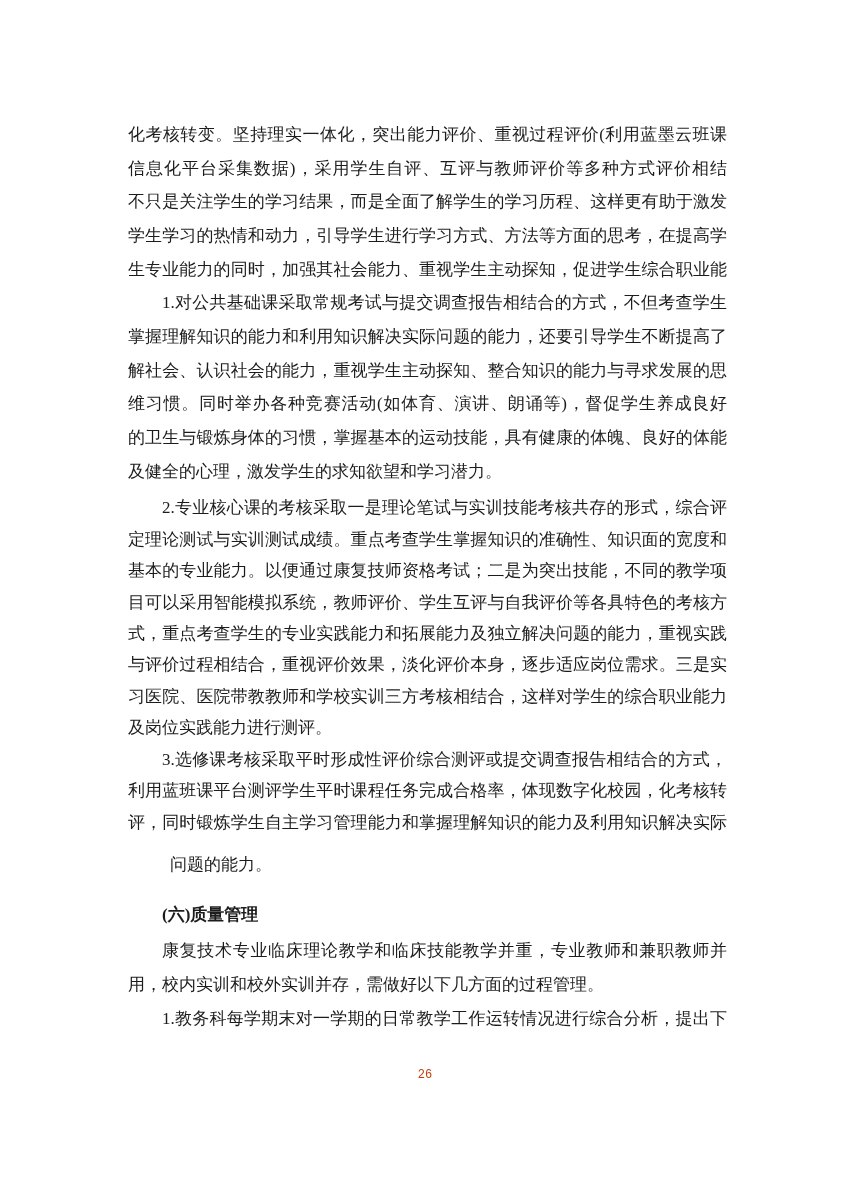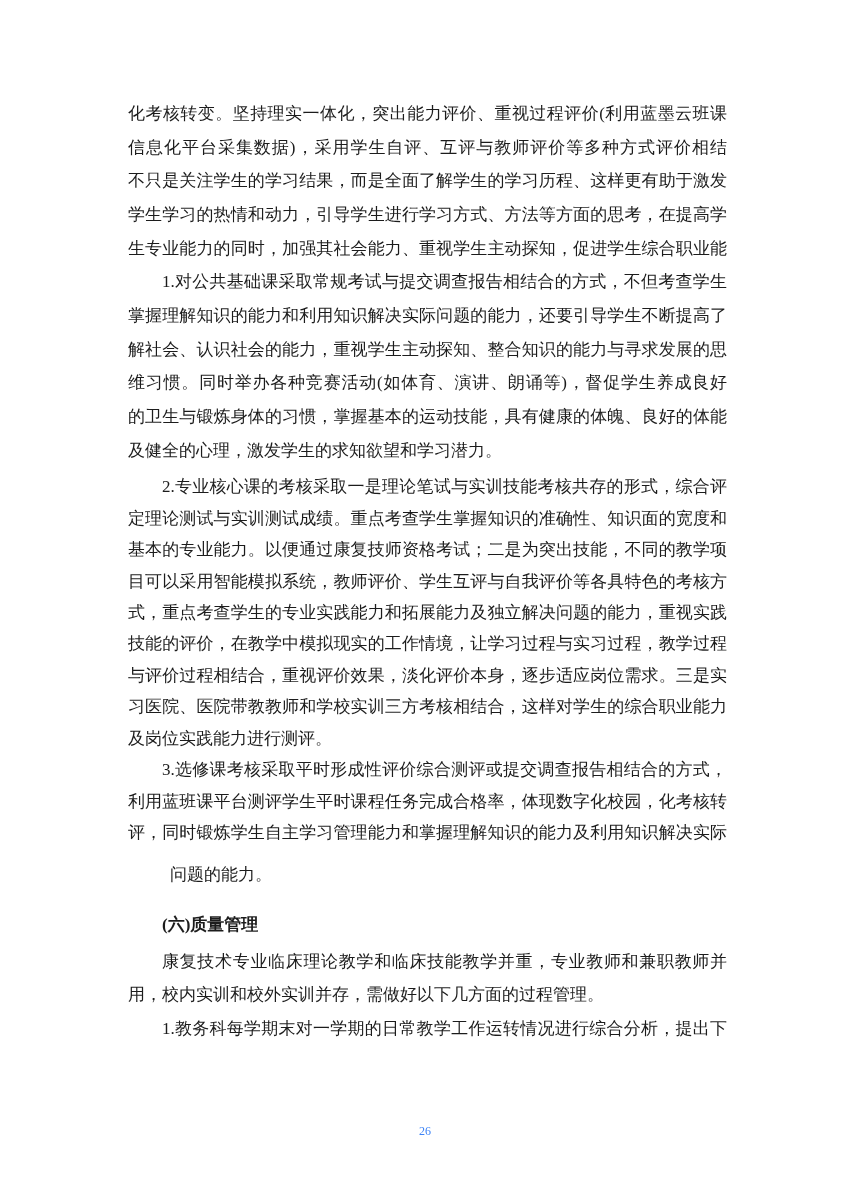--- a/index.html
+++ b/index.html
@@ -11,44 +11,44 @@
     position: relative;
     width: 850px;
     height: 1201px;
     background: #ffffff;
     overflow: hidden;
     font-family: "Liberation Serif", "DejaVu Serif", serif;
   }
   .text-block {
     position: absolute;
     left: 128px;
-    top: 97px;
+    top: 118px;
     width: 599px;
     color: #1c1c1c;
     font-size: 17px;
   }
   .line {
     overflow: hidden;
     white-space: normal;
   }
   .lz-a { height: 33.67px; line-height: 33.67px; }
   .lz-b { height: 31.45px; line-height: 31.45px; }
   .just { text-align: justify; text-align-last: justify; text-justify: inter-character; }
   .ind  { text-indent: 2em; }
   .bold { font-weight: bold; margin-top: 16px; }
   .page-number {
     position: absolute;
-    top: 1124px;
+    top: 1068px;
     left: 0;
     width: 850px;
     text-align: center;
     font-size: 12px;
     line-height: 14px;
-    color: #3b82f6;
-    font-family: Liberation Serif, serif;
+    color: #c2410c;
+    font-family: Liberation Mono, monospace;
   }
 </style>
 </head>
 <body>
 
 <div class="doc-page">
   <div class="text-block">
       <div class="line lz-a just">化考核转变。坚持理实一体化，突出能力评价、重视过程评价(利用蓝墨云班课</div>
       <div class="line lz-a just">信息化平台采集数据)，采用学生自评、互评与教师评价等多种方式评价相结合，</div>
       <div class="line lz-a just">不只是关注学生的学习结果，而是全面了解学生的学习历程、这样更有助于激发</div>
@@ -58,21 +58,20 @@
       <div class="line lz-a just">掌握理解知识的能力和利用知识解决实际问题的能力，还要引导学生不断提高了</div>
       <div class="line lz-a just">解社会、认识社会的能力，重视学生主动探知、整合知识的能力与寻求发展的思</div>
       <div class="line lz-a just">维习惯。同时举办各种竞赛活动(如体育、演讲、朗诵等)，督促学生养成良好</div>
       <div class="line lz-a just">的卫生与锻炼身体的习惯，掌握基本的运动技能，具有健康的体魄、良好的体能</div>
       <div class="line lz-a">及健全的心理，激发学生的求知欲望和学习潜力。</div>
       <div class="line lz-b just ind" style="margin-top: 4px;">2.专业核心课的考核采取一是理论笔试与实训技能考核共存的形式，综合评</div>
       <div class="line lz-b just">定理论测试与实训测试成绩。重点考查学生掌握知识的准确性、知识面的宽度和</div>
       <div class="line lz-b just">基本的专业能力。以便通过康复技师资格考试；二是为突出技能，不同的教学项</div>
       <div class="line lz-b just">目可以采用智能模拟系统，教师评价、学生互评与自我评价等各具特色的考核方</div>
       <div class="line lz-b just">式，重点考查学生的专业实践能力和拓展能力及独立解决问题的能力，重视实践</div>
-      <div class="line lz-b just">技能的评价，在教学中模拟现实的工作情境，让学习过程与实习过程，教学过程</div>
       <div class="line lz-b just">与评价过程相结合，重视评价效果，淡化评价本身，逐步适应岗位需求。三是实</div>
       <div class="line lz-b just">习医院、医院带教教师和学校实训三方考核相结合，这样对学生的综合职业能力</div>
       <div class="line lz-b">及岗位实践能力进行测评。</div>
       <div class="line lz-b just ind">3.选修课考核采取平时形成性评价综合测评或提交调查报告相结合的方式，</div>
       <div class="line lz-b just">利用蓝班课平台测评学生平时课程任务完成合格率，体现数字化校园，化考核转变</div>
       <div class="line lz-b just">评，同时锻炼学生自主学习管理能力和掌握理解知识的能力及利用知识解决实际</div>
       <div class="line lz-a" style="margin-top: 10px; margin-left: 42px;">问题的能力。</div>
       <div class="line lz-a ind bold">(六)质量管理</div>
       <div class="line lz-a just ind" style="margin-top: 3px;">康复技术专业临床理论教学和临床技能教学并重，专业教师和兼职教师并</div>
       <div class="line lz-a">用，校内实训和校外实训并存，需做好以下几方面的过程管理。</div>

